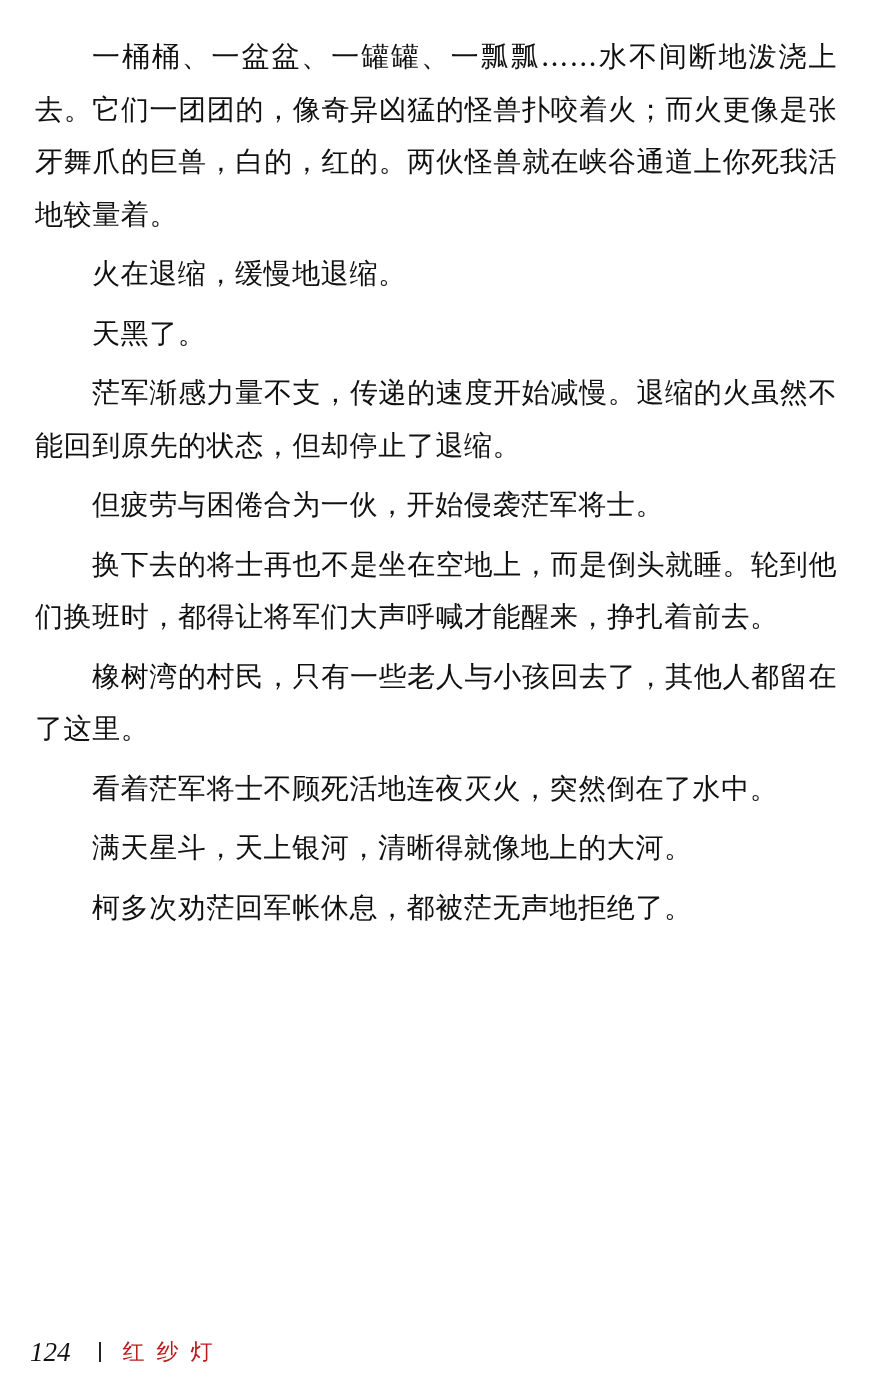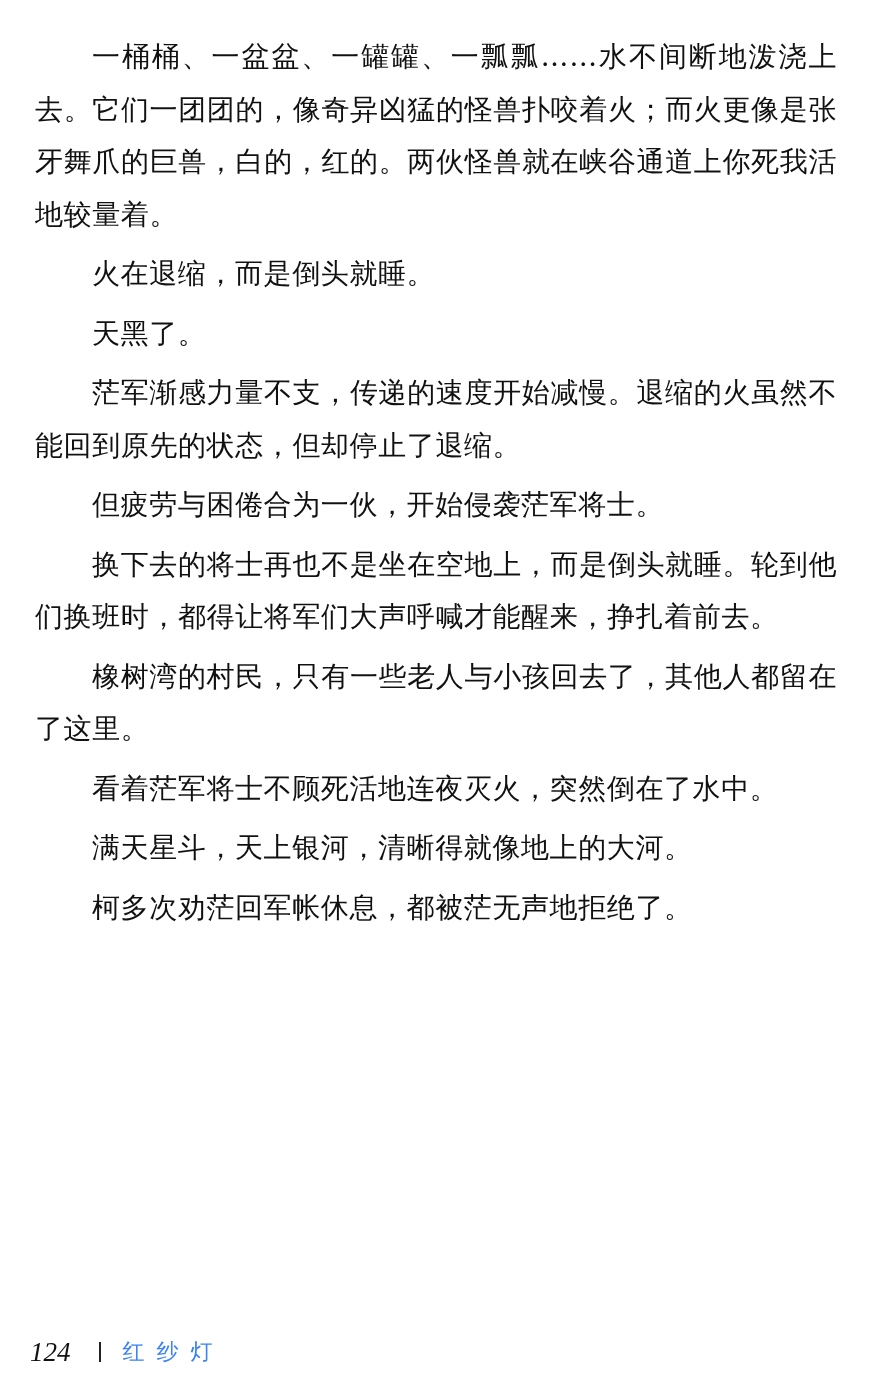--- a/index.html
+++ b/index.html
@@ -4,28 +4,28 @@
 <style>
   html, body { margin:0; padding:0; background:#ffffff; }
   body { width:872px; height:1391px; position:relative; overflow:hidden;
          font-family:"DejaVu Serif", "Liberation Serif", serif; color:#111; }
   .page-body { position:absolute; left:28px; top:24px; width:816px; }
   .para { font-size:28px; line-height:52.5px; margin:7px; text-indent:57px;
           text-align:justify; text-align-last:left; letter-spacing:0.6px; }
   .footer { position:absolute; left:30px; top:1332px; height:40px; display:flex; align-items:center;text-align:right; }
   .page-num { font-family:"Liberation Serif", serif; font-style:italic; font-size:27px; color:#111; }
   .sep { display:inline-block; width:2px; height:20px; background:#222; margin:0 22px 0 28px; }
-  .book-title { font-family:"DejaVu Sans", sans-serif; font-size:22px; color:#3b82f6; letter-spacing:12px; }
+  .book-title { font-family:"DejaVu Sans", sans-serif; font-size:22px; color:#b91c1c; letter-spacing:12px; }
 </style>
 </head>
 <body>
 
 <div class="page-body">
   <p class="para">一桶桶、一盆盆、一罐罐、一瓢瓢……水不间断地泼浇上去。它们一团团的，像奇异凶猛的怪兽扑咬着火；而火更像是张牙舞爪的巨兽，白的，红的。两伙怪兽就在峡谷通道上你死我活地较量着。</p>
-  <p class="para">火在退缩，而是倒头就睡。</p>
+  <p class="para">火在退缩，缓慢地退缩。</p>
   <p class="para">天黑了。</p>
   <p class="para">茫军渐感力量不支，传递的速度开始减慢。退缩的火虽然不能回到原先的状态，但却停止了退缩。</p>
   <p class="para">但疲劳与困倦合为一伙，开始侵袭茫军将士。</p>
   <p class="para">换下去的将士再也不是坐在空地上，而是倒头就睡。轮到他们换班时，都得让将军们大声呼喊才能醒来，挣扎着前去。</p>
   <p class="para">橡树湾的村民，只有一些老人与小孩回去了，其他人都留在了这里。</p>
   <p class="para">看着茫军将士不顾死活地连夜灭火，突然倒在了水中。</p>
   <p class="para">满天星斗，天上银河，清晰得就像地上的大河。</p>
   <p class="para">柯多次劝茫回军帐休息，都被茫无声地拒绝了。</p>
 </div>
 

